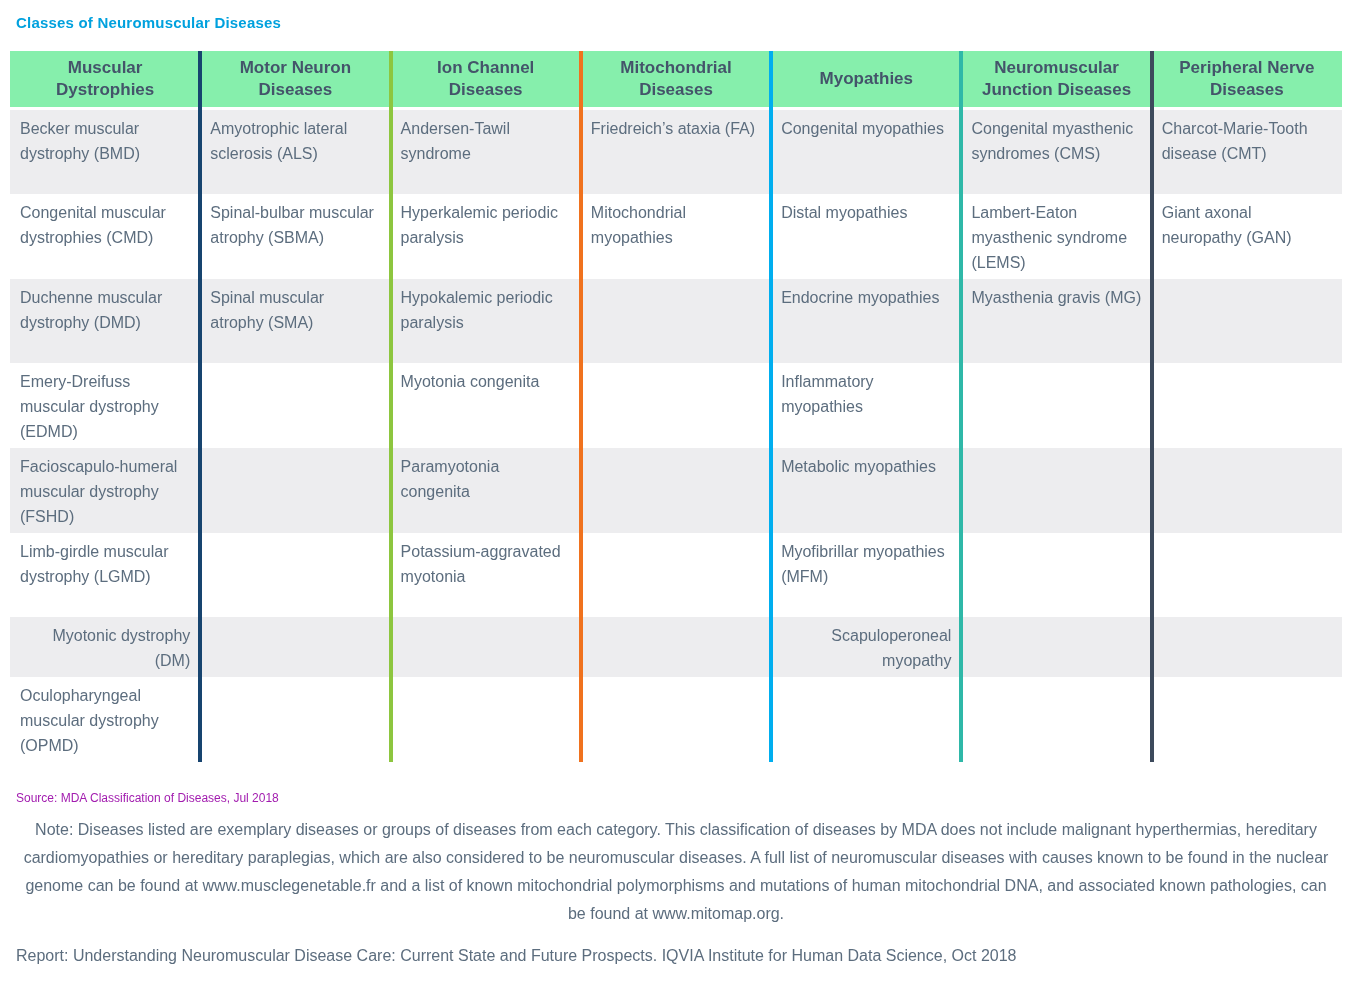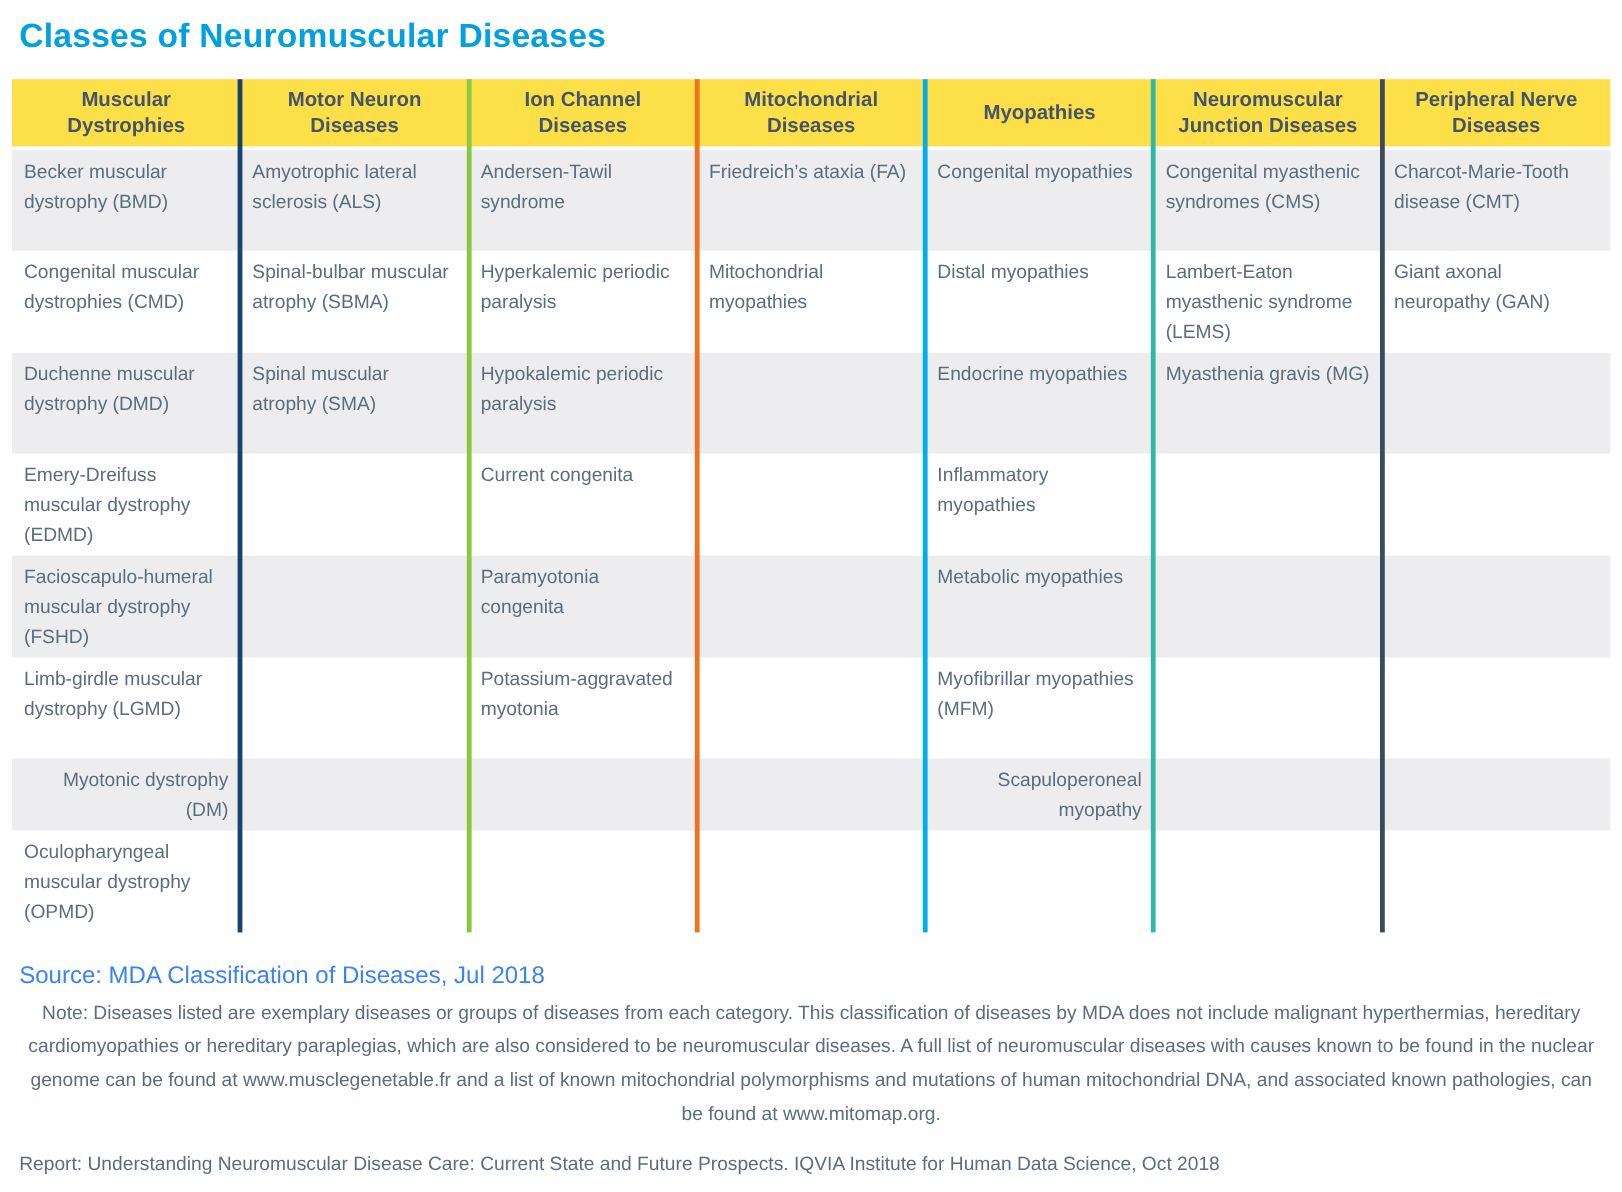--- a/index.html
+++ b/index.html
@@ -7,34 +7,34 @@
   body {
     width: 1352px; height: 993px;
     font-family: "Liberation Sans", sans-serif;
     color: #5c6d7e;
     overflow: hidden;
   }
   .page { padding: 10px 10px 0 10px; }
 
   .page-title {
     margin: 4px 0 20px 6px;
-    font-size: 28px;
+    font-size: 15px;
     font-weight: bold;
     color: #00a1de;
     letter-spacing: 0.2px;
   }
 
   .table-wrap { position: relative; width: 1332px; }
 
   .t-row {
     display: grid;
     grid-template-columns: repeat(7, 1fr);
   }
   .header-row {
-    background: #fde047;
+    background: #86efac;
     min-height: 54px;
     margin-bottom: 3px;
   }
   .header-cell {
     display: flex;
     align-items: center;
     justify-content: center;
     text-align: center;
     padding: 6px 14px;
     font-size: 17px;
@@ -59,21 +59,21 @@
     transform: translateX(-2px);
   }
   .d1 { left: calc(100% * 1 / 7); }
   .d2 { left: calc(100% * 2 / 7); }
   .d3 { left: calc(100% * 3 / 7); }
   .d4 { left: calc(100% * 4 / 7); }
   .d5 { left: calc(100% * 5 / 7); }
   .d6 { left: calc(100% * 6 / 7); }
 
   .footer { margin: 24px 6px 0 6px; }
-  .source-line { font-size: 20px; line-height: 24px; color: #3b82f6; }
+  .source-line { font-size: 12px; line-height: 24px; color: #a21caf; }
   .note-line {
     margin-top: 6px;
     font-size: 16px;
     line-height: 28px;
     color: #5c6d7e;
     max-width: 1330px;
     text-align: center;
   }
   .report-line { margin-top: 16px; font-size: 16px; line-height: 24px; color: #5c6d7e; }
 </style>
@@ -122,21 +122,21 @@
       <div class="cell">Hypokalemic periodic paralysis</div>
       <div class="cell"></div>
       <div class="cell">Endocrine myopathies</div>
       <div class="cell">Myasthenia gravis (MG)</div>
       <div class="cell"></div>
     </div>
 
     <div class="t-row data-row">
       <div class="cell">Emery-Dreifuss muscular dystrophy (EDMD)</div>
       <div class="cell"></div>
-      <div class="cell">Current congenita</div>
+      <div class="cell">Myotonia congenita</div>
       <div class="cell"></div>
       <div class="cell">Inflammatory myopathies</div>
       <div class="cell"></div>
       <div class="cell"></div>
     </div>
 
     <div class="t-row data-row shade">
       <div class="cell">Facioscapulo-humeral muscular dystrophy (FSHD)</div>
       <div class="cell"></div>
       <div class="cell">Paramyotonia congenita</div>

